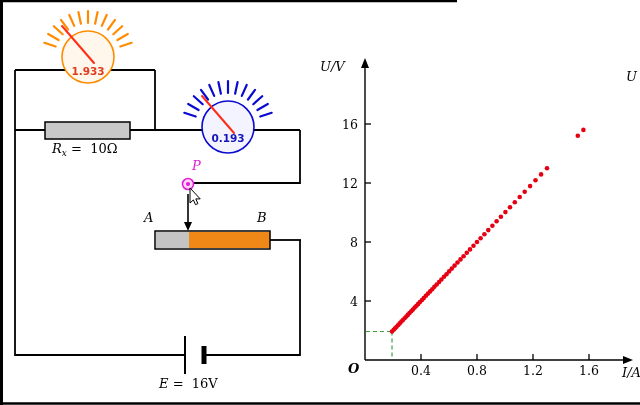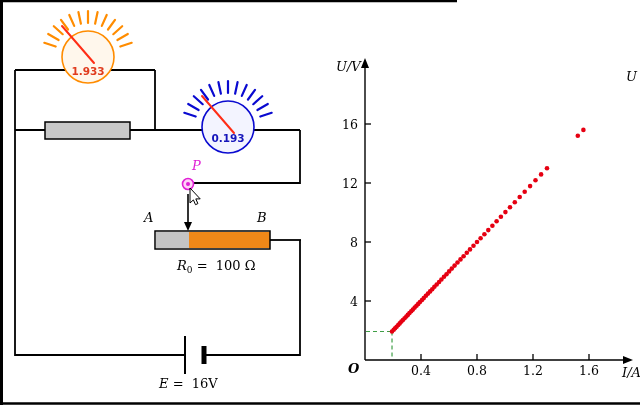--- a/index.html
+++ b/index.html
@@ -189,32 +189,32 @@
           <circle cx="530.1" cy="186.1" r="2.3" fill="#e60012"></circle>
           <circle cx="535.5" cy="180.3" r="2.3" fill="#e60012"></circle>
           <circle cx="541.1" cy="174.4" r="2.3" fill="#e60012"></circle>
           <circle cx="547.0" cy="168.3" r="2.3" fill="#e60012"></circle>
           <circle cx="577.8" cy="135.8" r="2.3" fill="#e60012"></circle>
           <circle cx="583.4" cy="129.9" r="2.3" fill="#e60012"></circle>
         </g>
     </g>
   </svg>
 
-
-  <div class="lbl" style="left:177px;top:259px"><span class="sym">R</span><sub>0</sub><span class="eq"> =  100 Ω</span></div>
+  <div class="lbl" style="left:52px;top:142px"><span class="sym">R</span><sub class="sym">x</sub><span class="eq"> =  10Ω</span></div>
+
 
   <div class="lbl" style="left:159px;top:377px"><span class="sym">E</span><span class="eq"> =  16V</span></div>
 
   <div class="lbl it magenta" style="left:192px;top:159px">P</div>
 
   <div class="lbl it" style="left:144px;top:211px">A</div>
 
   <div class="lbl it" style="left:257px;top:211px">B</div>
 
-  <div class="lbl it" style="left:336px;top:60px">U/V</div>
+  <div class="lbl it" style="left:320px;top:60px">U/V</div>
 
   <div class="lbl it" style="left:622px;top:366px">I/A</div>
 
   <div class="lbl it bold" style="left:348px;top:362px">O</div>
 
   <div class="lbl it" style="left:626px;top:70px">U</div>
 
 </div>
 
 </body></html>

